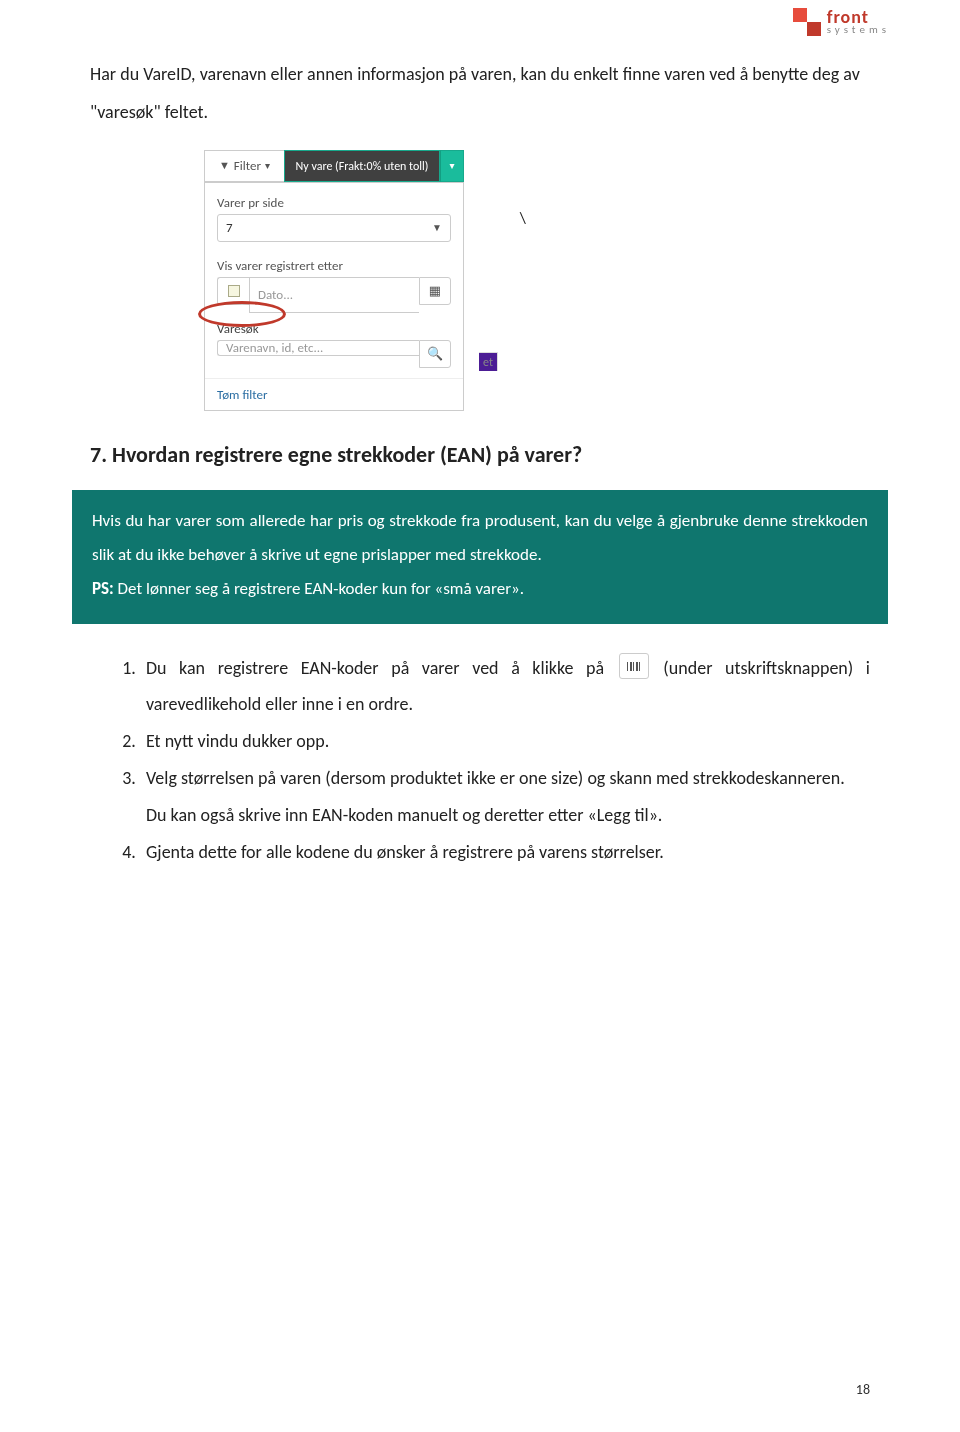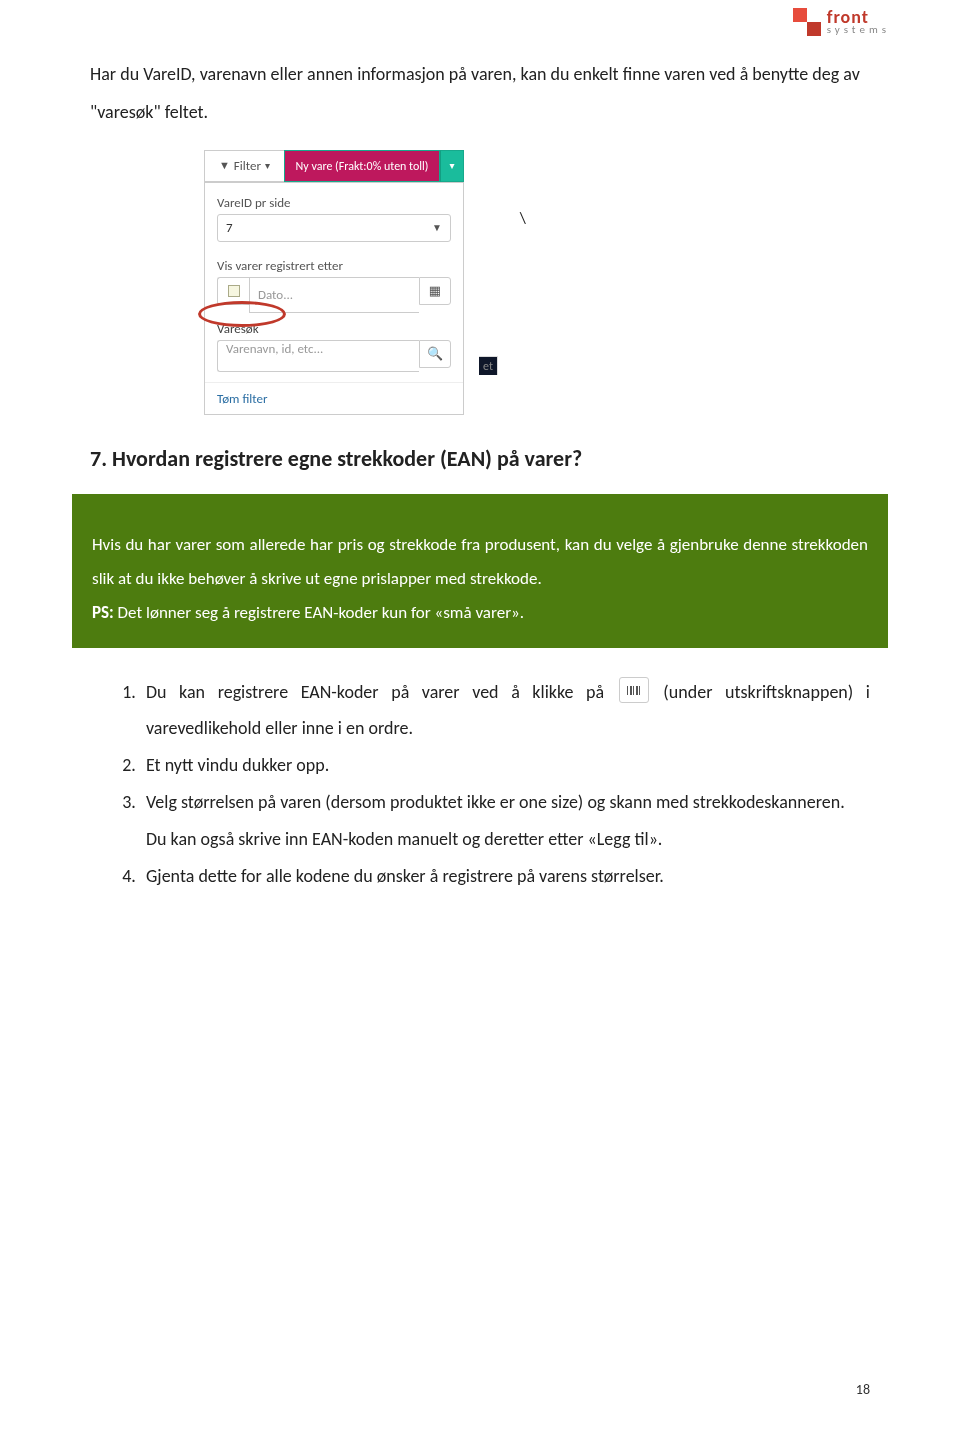--- a/index.html
+++ b/index.html
@@ -47,21 +47,21 @@
   .filter-btn {
     flex:0 0 80px;
     background:#fff; border:1px solid #ccc; border-right:none;
     font-size:13px; color:#555;
     display:flex; align-items:center; justify-content:center;
     height:32px;
   }
   .filter-btn .funnel { margin-right:4px; font-size:11px;}
   .nyvare-btn {
     flex:1;
-    background:#be185d; color:#fff; font-size:12px;
+    background:#404040; color:#fff; font-size:12px;
     display:flex; align-items:center; justify-content:center;
     height:32px; border:1px solid #17a98c;
   }
   .nyvare-caret {
     width:24px; background:#1abc9c; border:1px solid #17a98c; border-left:1px solid #139e82;
     display:flex; align-items:center; justify-content:center; color:#fff;
     height:32px;
   }
   .dd-panel {
     border:1px solid #ccc; background:#fff; padding:10px 12px 8px 12px;
@@ -84,55 +84,55 @@
     flex:1; border:1px solid #ccc; border-right:none; height:36px;
     display:flex; align-items:center; padding:0 8px; color:#999;
   }
   .dd-row .cal {
     width:32px; border:1px solid #ccc; height:28px; border-radius:0 3px 3px 0;
     display:flex; align-items:center; justify-content:center; color:#555;
   }
   .varesok-label { margin-top:8px; color:#444;}
   .varesok-row { display:flex; margin-top:4px;}
   .varesok-row .txt {
-    flex:1; border:1px solid #ccc; border-right:none; height:32px;
-    display:flex; align-items:flex-start; padding:0 8px; color:#999; border-radius:3px 0 0 3px;
+    flex:1; border:1px solid #ccc; border-right:none; height:16px;
+    display:flex; align-items:flex-end; padding:0 8px; color:#999; border-radius:3px 0 0 3px;
   }
   .varesok-row .srch {
     width:32px; border:1px solid #ccc; height:28px; border-radius:0 3px 3px 0;
     display:flex; align-items:center; justify-content:center; color:#555;
   }
   .tom-filter {
     margin:10px -12px -8px -12px; padding:8px 12px;
     border-top:1px solid #eee; color:#2b6ea3;
   }
   .red-oval {
     position:absolute; border:3px solid #c0392b; border-radius:50%;
     width:88px; height:26px;
   }
   .stray-slash {
     position:absolute; font-size:16px; color:#222;
   }
   .stray-et {
-    position:absolute; font-size:12px; color:#888; background:#0f172a;
+    position:absolute; font-size:12px; color:#888; background:#4c1d95;
     border:1px solid #ddd; border-left:none; border-bottom:none;
     padding:2px 4px;
   }
   
   h2.sec {
     font-size: 22px;
     font-weight: 700;
     margin-top: 30px;
     margin-bottom: 22px;
   }
   
   .info-box {
-    background:#4d7c0f;
+    background:#0f766e;
     color:#fff;
-    padding: 34px 20px 18px 20px;
+    padding: 14px 20px 18px 20px;
     font-size: 17px;
     line-height: 2.0;
     text-align: justify;
     margin: 0 -18px 26px -18px;
   }
   .info-box .ps { font-family: "Segoe UI", Calibri, sans-serif; }
   .info-box strong { font-weight:600;margin-top:23px; }
   
   ol.steps {
     list-style: decimal;
@@ -186,21 +186,21 @@
         <span style="margin-left:4px; font-size:10px;">▾</span>
       </div>
       <div class="nyvare-btn">
         <span>Ny vare (Frakt:0% uten toll)</span>
       </div>
       <div class="nyvare-caret">
         <span style="font-size:10px;">▾</span>
       </div>
     </div>
     <div class="dd-panel">
-      <div class="dd-label">VareID pr side</div>
+      <div class="dd-label">Varer pr side</div>
       <div class="dd-input">
         <span>7</span>
         <span class="caret">▼</span>
       </div>
       <div class="dd-label" style="margin-top:16px;">Vis varer registrert etter</div>
       <div class="dd-row">
         <div class="chk">
             <div class="box"></div>
           </div>
         <div class="date">

